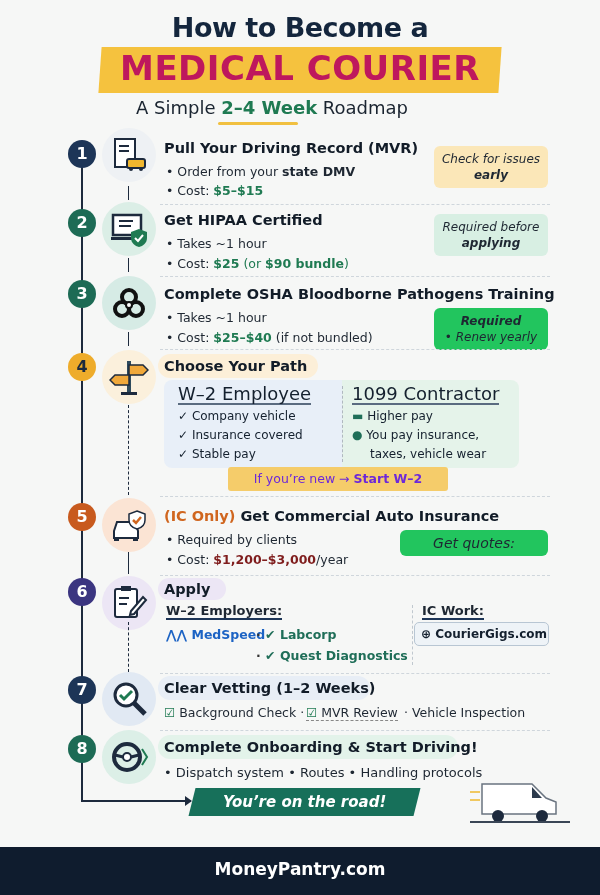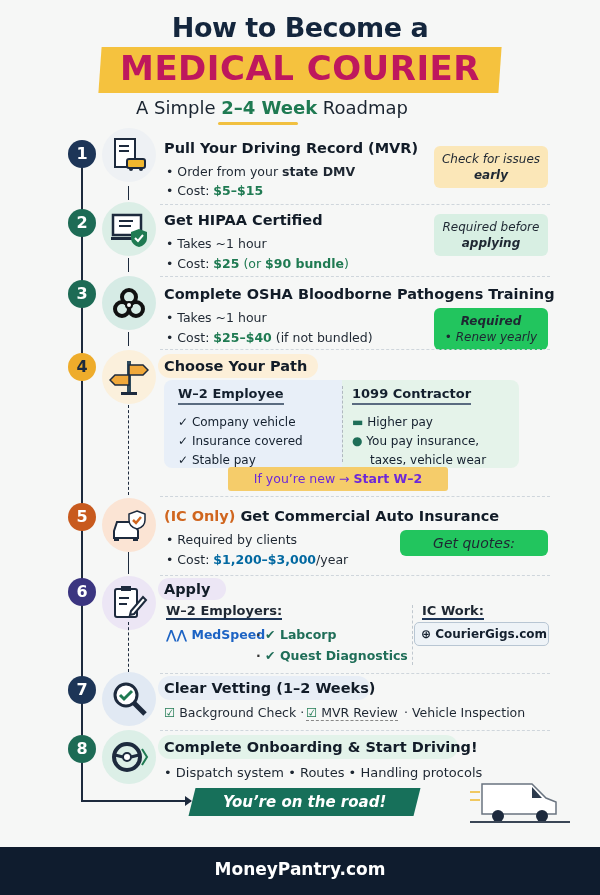--- a/index.html
+++ b/index.html
@@ -12,30 +12,30 @@
 .h3 b{color:#1f7a52}
 .uline{position:absolute;top:122px;left:218px;width:80px;height:3px;border-radius:3px;background:#f1c040}
 .rail{position:absolute;left:81px;top:160px;width:2px;height:640px;background:#1d2a3d}
 .rail-h{position:absolute;left:81px;top:800px;width:110px;height:2px;background:#1d2a3d}
 .rail-arrow{position:absolute;left:185px;top:796px;width:0;height:0;border-left:7px solid #1d2a3d;border-top:5px solid transparent;border-bottom:5px solid transparent}
 .num{position:absolute;left:68px;width:28px;height:28px;border-radius:50%;color:#fff;font-weight:bold;font-size:16px;text-align:center;line-height:28px}
 .iconc{position:absolute;left:102px;width:54px;height:54px;border-radius:50%;display:flex;align-items:center;justify-content:center}
 .title{position:absolute;left:164px;font-size:14.5px;font-weight:bold;color:#121c28;white-space:nowrap}
 .bul{position:absolute;left:166px;font-size:12.5px;color:#1e2732;white-space:nowrap}
 .g{color:#1f7a52;font-weight:bold}
-.o{color:#0369a1;font-weight:bold}
+.o{color:#7f1d1d;font-weight:bold}
 .note{position:absolute;left:434px;width:114px;border-radius:6px;font-size:12px;font-style:italic;text-align:center;padding:5px 4px;line-height:16px;color:#1e2732}
 .note-y{background:#fbe7b8}
 .note-g{background:#d8efe3}
 .note-o{background:#22c55e}
 .dotsep{position:absolute;left:160px;width:390px;border-top:1px dashed #cfd6dc}
 .down{position:absolute;left:128px;width:1px;background:#1d2a3d}
 .paths{position:absolute;left:164px;top:380px;width:355px;height:88px;border-radius:8px;background:linear-gradient(90deg,#e8eff8 0%,#e8eff8 50%,#e5f3ea 50%,#e5f3ea 100%)}
 .pcol{position:absolute;top:4px;font-size:12px;line-height:19px}
-.pcol h4{font-size:13px;font-weight:bold;border-bottom:2px solid #5a6b80;display:inline-block;margin-bottom:8px}
+.pcol h4{font-size:18px;font-weight:normal;border-bottom:2px solid #5a6b80;display:inline-block;margin-bottom:2px}
 .start{position:absolute;left:228px;top:467px;width:220px;height:24px;background:#f5cc6a;border-radius:3px;text-align:center;font-size:12.5px;line-height:24px;font-weight:bold;color:#6d28d9}
 .road{position:absolute;left:192px;top:788px;width:225px;height:28px;background:#17705a;transform:skewX(-14deg);color:#fff;text-align:center;font-size:15px;font-style:italic;font-weight:bold;line-height:28px}
 .road span{display:inline-block;transform:skewX(14deg)}
 .footer{position:absolute;left:0;top:847px;width:600px;height:48px;background:#0f1c2e;color:#fff;text-align:center;font-size:17px;font-weight:bold;line-height:44px}
 .tag{position:absolute;border-radius:14px}
 .chip{position:absolute;left:414px;top:622px;width:135px;height:24px;border:1px solid #b8c6d3;border-radius:5px;background:#eef3f7;font-size:12px;font-weight:bold;line-height:22px;padding-left:6px}
 </style>
 </head>
 <body>
 

